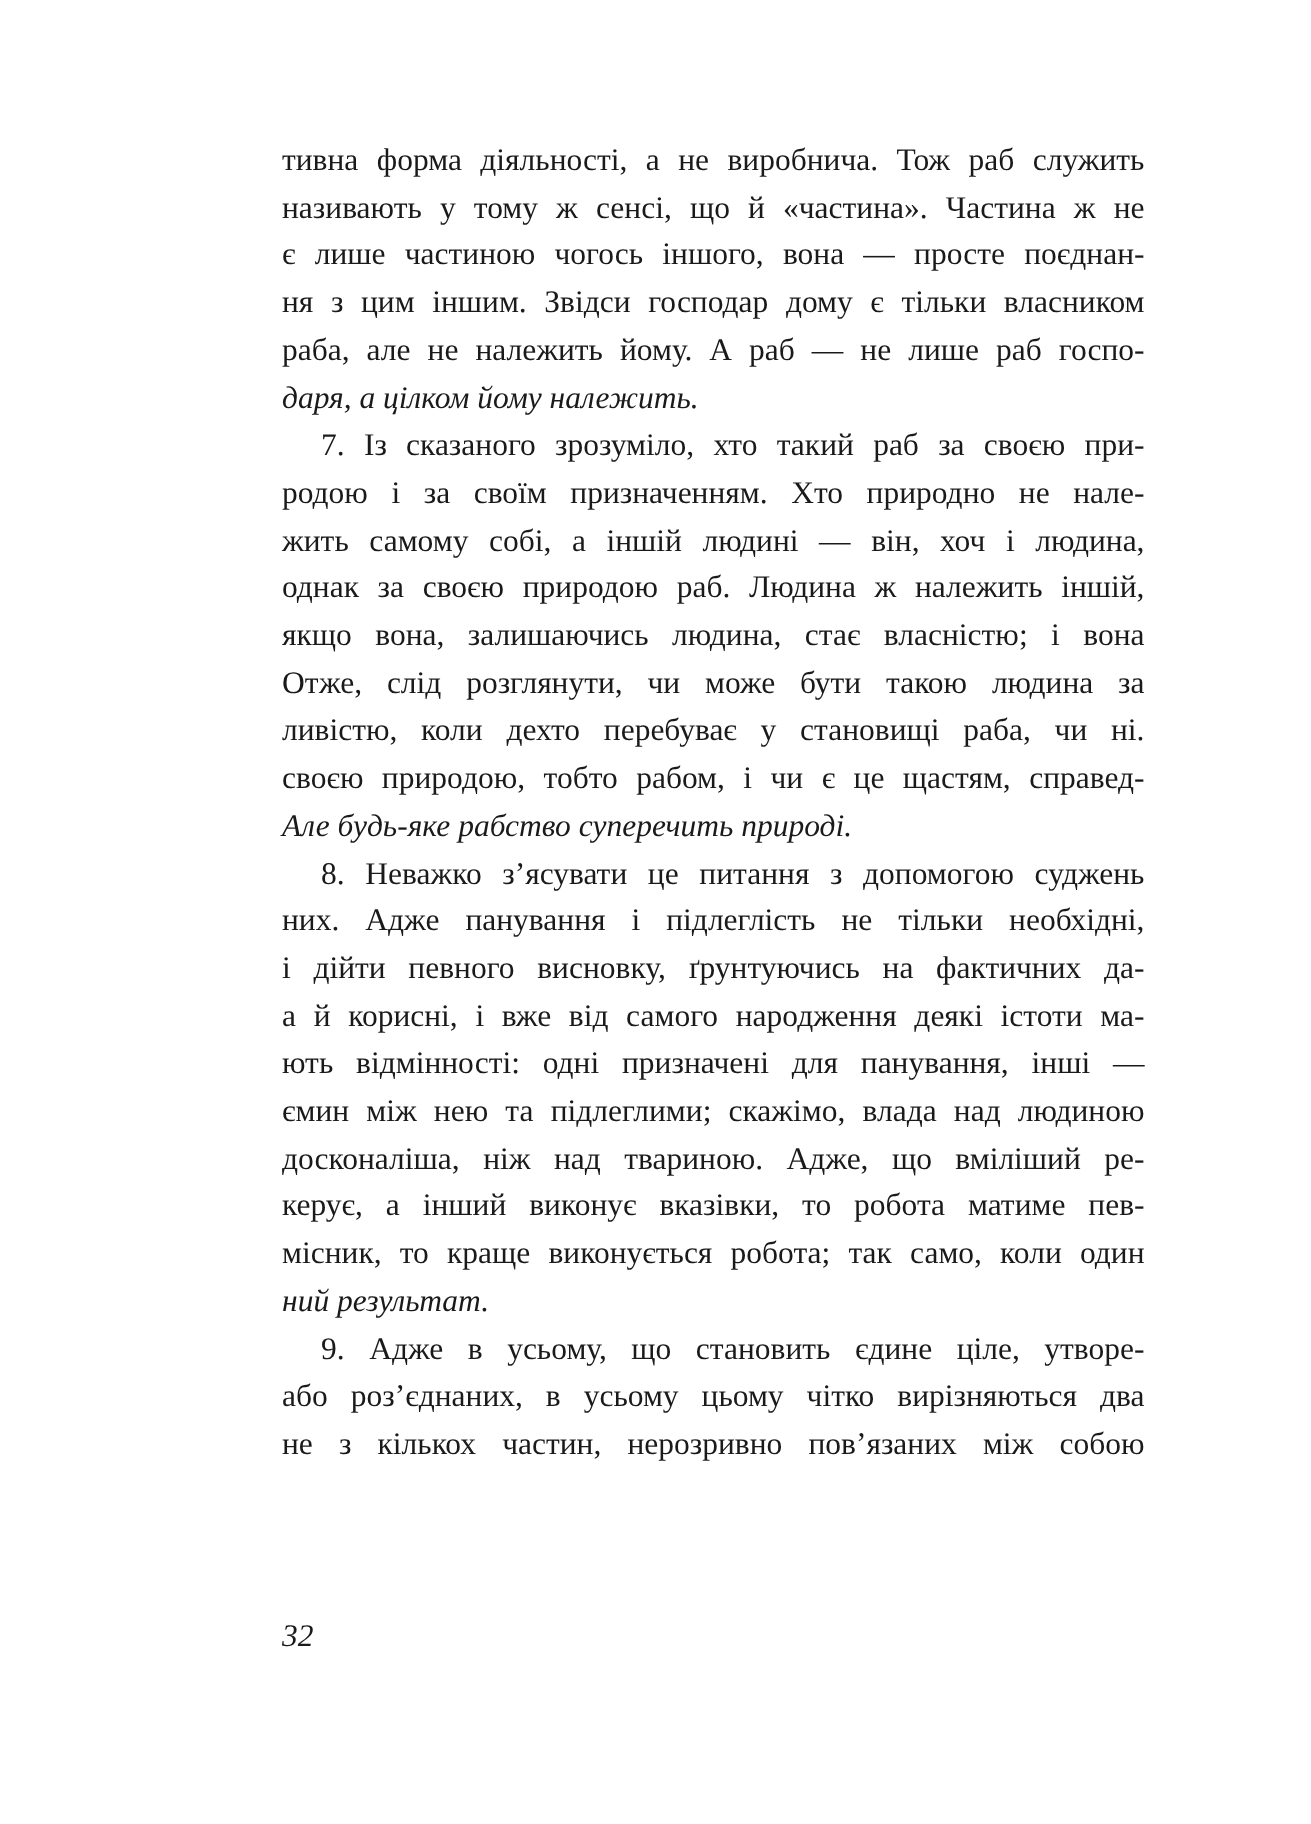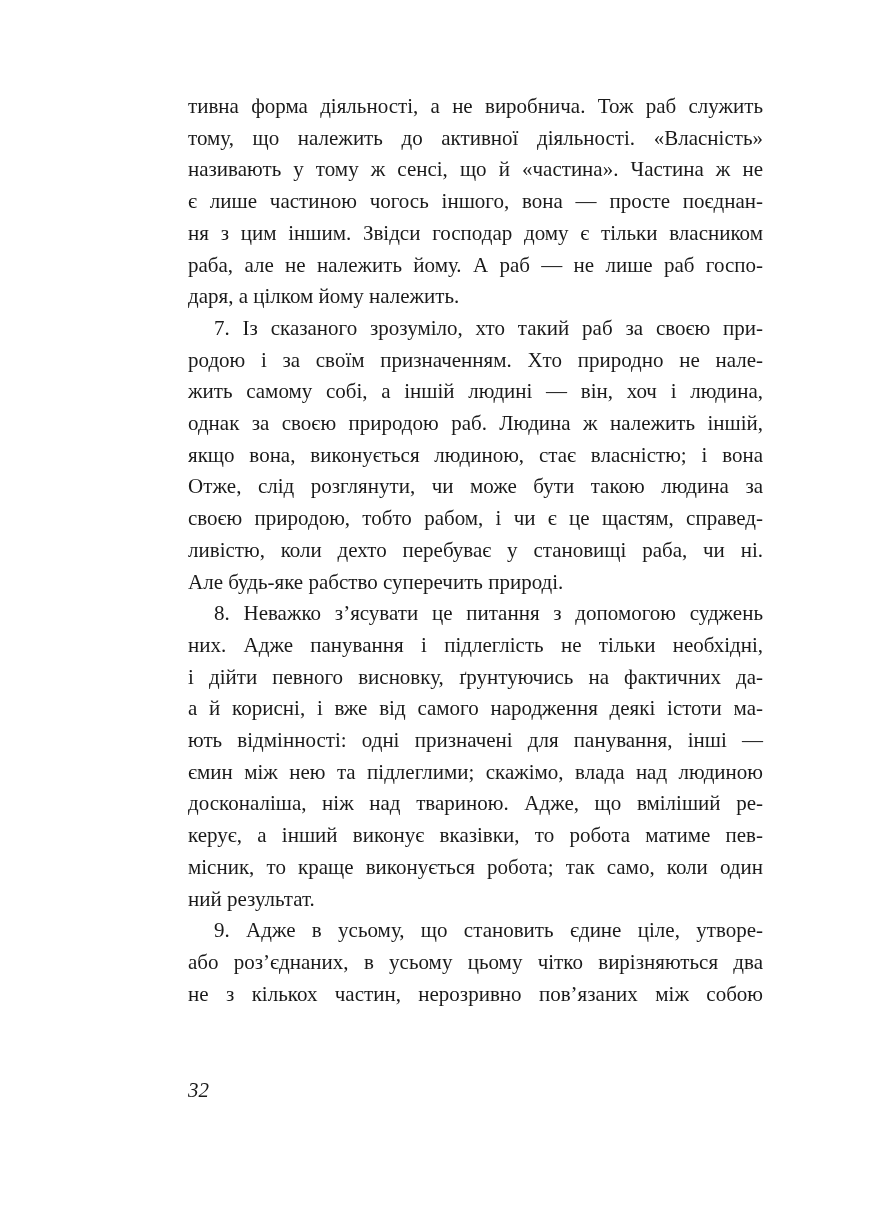--- a/index.html
+++ b/index.html
@@ -30,20 +30,21 @@
     margin: 0;
     padding: 0;
   }
   .line {
     text-align: justify;
     text-align-last: justify;
     white-space: normal;
   }
   .line.last {
     text-align-last: left;
+    font-style: italic;
   }
   .para.indent .line:first-child {
     text-indent: 26px;
   }
   .page-number {
     position: absolute;
     left: 188px;
     top: 1078px;
     width: 575px;
     font-size: 21px;
@@ -51,36 +52,35 @@
     color: #1a1a1a;
   }
 </style>
 </head>
 <body>
 
 <div class="page">
   <div class="text-block">
       <div class="para">
         <div class="line">тивна форма діяльності, а не виробнича. Тож раб служить</div>
-        <div class="line">тому, що належить до активної діяльності. «Власність»</div>
         <div class="line">називають у тому ж сенсі, що й «частина». Частина ж не</div>
         <div class="line">є лише частиною чогось іншого, вона — просте поєднан-</div>
         <div class="line">ня з цим іншим. Звідси господар дому є тільки власником</div>
         <div class="line">раба, але не належить йому. А раб — не лише раб госпо-</div>
         <div class="line last">даря, а цілком йому належить.</div>
       </div>
       <div class="para indent">
         <div class="line">7. Із сказаного зрозуміло, хто такий раб за своєю при-</div>
         <div class="line">родою і за своїм призначенням. Хто природно не нале-</div>
         <div class="line">жить самому собі, а іншій людині — він, хоч і людина,</div>
         <div class="line">однак за своєю природою раб. Людина ж належить іншій,</div>
-        <div class="line">якщо вона, виконується людиною, стає власністю; і вона</div>
+        <div class="line">якщо вона, залишаючись людина, стає власністю; і вона</div>
         <div class="line">Отже, слід розглянути, чи може бути такою людина за</div>
+        <div class="line">ливістю, коли дехто перебуває у становищі раба, чи ні.</div>
         <div class="line">своєю природою, тобто рабом, і чи є це щастям, справед-</div>
-        <div class="line">ливістю, коли дехто перебуває у становищі раба, чи ні.</div>
         <div class="line last">Але будь-яке рабство суперечить природі.</div>
       </div>
       <div class="para indent">
         <div class="line">8. Неважко з’ясувати це питання з допомогою суджень</div>
         <div class="line">них. Адже панування і підлеглість не тільки необхідні,</div>
         <div class="line">і дійти певного висновку, ґрунтуючись на фактичних да-</div>
         <div class="line">а й корисні, і вже від самого народження деякі істоти ма-</div>
         <div class="line">ють відмінності: одні призначені для панування, інші —</div>
         <div class="line">ємин між нею та підлеглими; скажімо, влада над людиною</div>
         <div class="line">досконаліша, ніж над твариною. Адже, що вміліший ре-</div>

